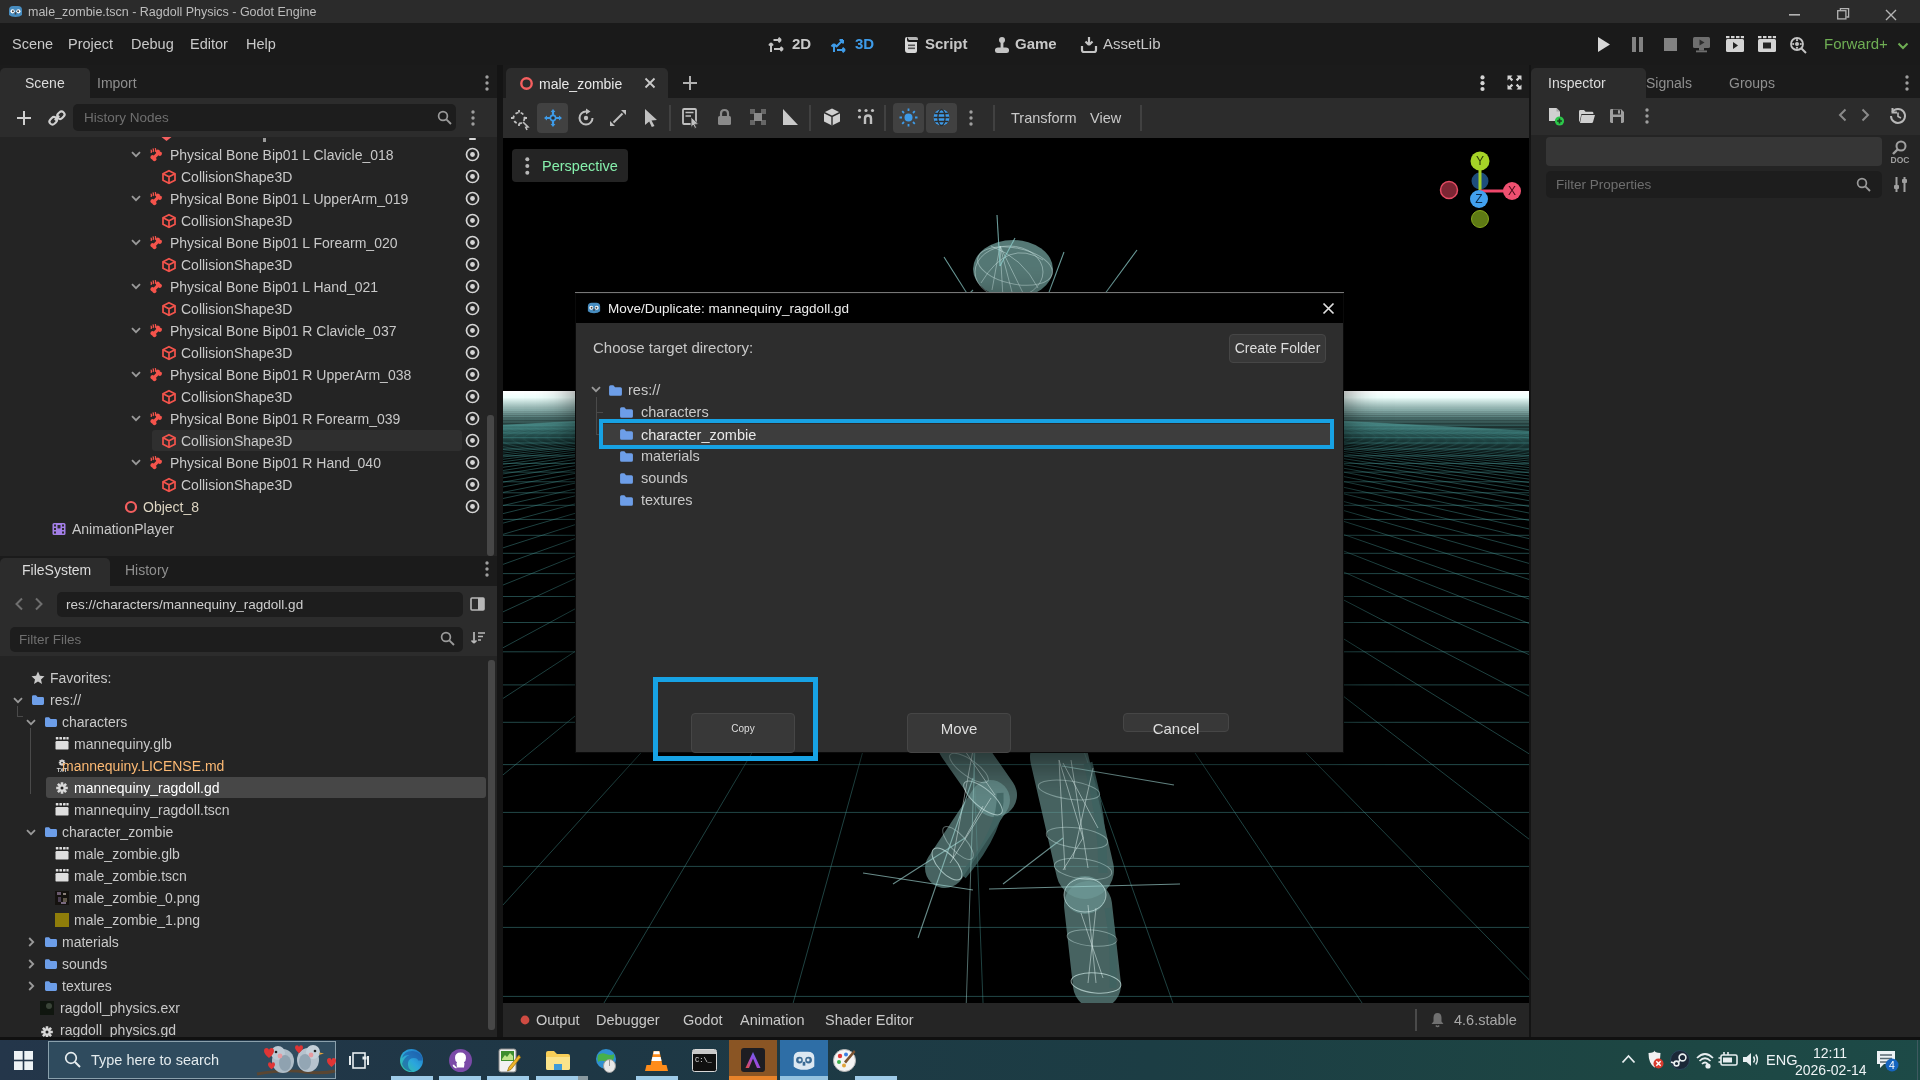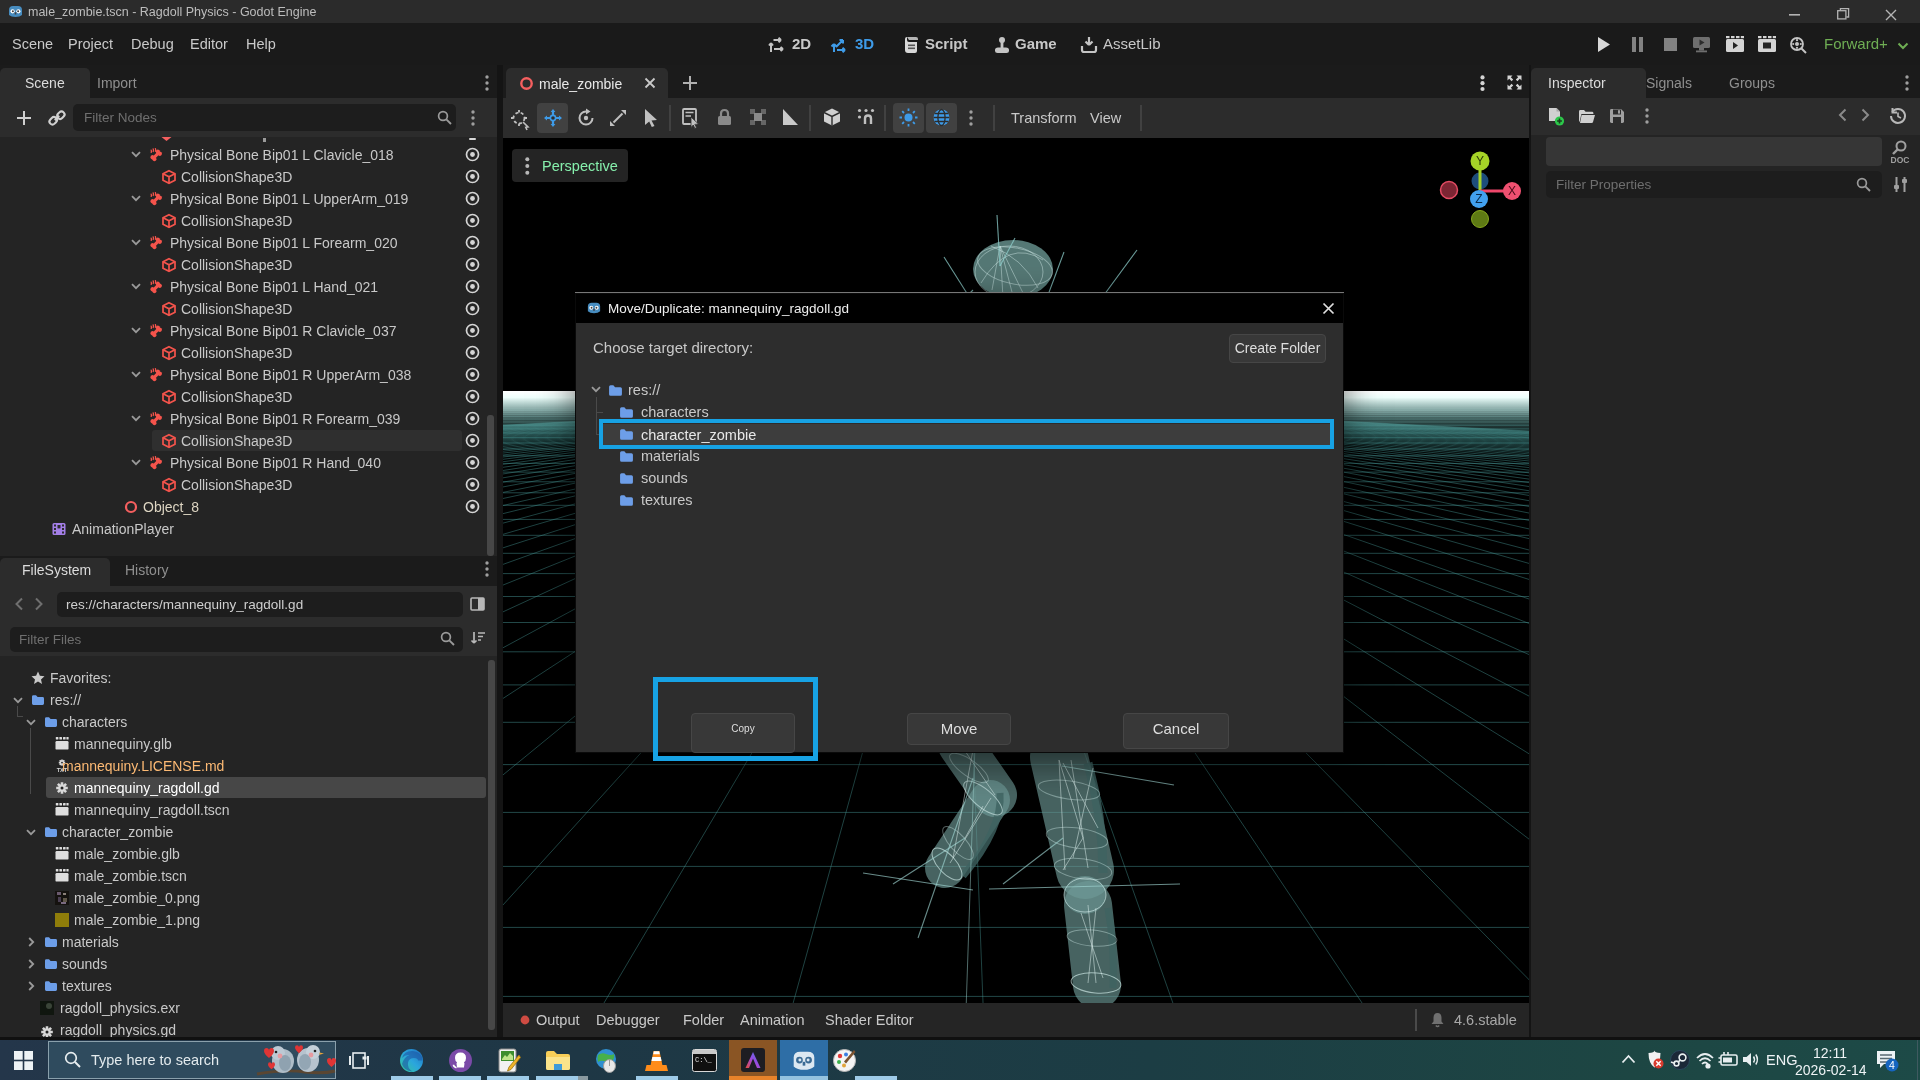--- a/index.html
+++ b/index.html
@@ -133,21 +133,21 @@
     <path d="M8 1 V15 M1 8 H15" stroke="#d0d0d0" stroke-width="2"></path>
   </svg>
 <svg class="a" style="left:48px;top:109px" width="18" height="18" viewBox="0 0 18 18">
     <g stroke="#d0d0d0" stroke-width="2.1" fill="none">
       <rect x="1.2" y="8.8" width="8" height="6" rx="3" transform="rotate(-45 5.2 11.8)"></rect>
       <rect x="8.8" y="3.2" width="8" height="6" rx="3" transform="rotate(-45 12.8 6.2)"></rect>
       <path d="M6.8 11.2 L11.2 6.8"></path>
     </g>
   </svg>
 <div class="inp" style="left:73px;top:104px;width:383px;height:27px"></div>
-<div class="ph" style="left:84px;top:111px">Filter Nodes</div>
+<div class="ph" style="left:84px;top:111px">History Nodes</div>
 <svg class="a" style="left:437px;top:110px" width="15" height="15" viewBox="0 0 15 15">
     <circle cx="6" cy="6" r="4.4" fill="none" stroke="#9a9a9a" stroke-width="1.7"></circle>
     <path d="M9.3 9.3 L14 14" stroke="#9a9a9a" stroke-width="1.9"></path>
   </svg>
 <svg class="a" style="left:471px;top:110px" width="4" height="16">
     <circle cx="2" cy="2" r="1.7" fill="#9f9f9f"></circle>
     <circle cx="2" cy="8" r="1.7" fill="#9f9f9f"></circle>
     <circle cx="2" cy="14" r="1.7" fill="#9f9f9f"></circle>
   </svg>
 <svg class="a" style="left:161px;top:137px" width="11" height="4" viewBox="0 0 11 4">
@@ -1022,21 +1022,21 @@
     <rect x="2" y="9" width="5" height="4" rx="1" fill="#9f9f9f"></rect>
     <rect x="10" y="3" width="5" height="4" rx="1" fill="#9f9f9f"></rect>
   </svg>
 
 <div class="a" style="left:503px;top:1003px;width:1026px;height:34px;background:#252525"></div>
 <svg class="a" style="left:520px;top:1015px" width="10" height="10">
     <circle cx="5" cy="5" r="4.4" fill="#cf4b42"></circle>
   </svg>
 <div class="tx" style="left:536px;top:1013px;font-size:14.5px">Output</div>
 <div class="tx" style="left:596px;top:1013px;font-size:14.5px">Debugger</div>
-<div class="tx" style="left:683px;top:1013px;font-size:14.5px">Folder</div>
+<div class="tx" style="left:683px;top:1013px;font-size:14.5px">Godot</div>
 <div class="tx" style="left:740px;top:1013px;font-size:14.5px">Animation</div>
 <div class="tx" style="left:825px;top:1013px;font-size:14.5px">Shader Editor</div>
 <div class="a" style="left:1415px;top:1009px;width:1.5px;height:22px;background:#4a4a4a"></div>
 <svg class="a" style="left:1430px;top:1012px" width="15" height="16" viewBox="0 0 15 16">
     <path d="M7.5 1 Q11.5 1 11.5 6 L11.5 9.5 L13.5 12 H1.5 L3.5 9.5 L3.5 6 Q3.5 1 7.5 1 Z" fill="#707070"></path>
     <path d="M5.8 13.5 Q7.5 15.5 9.2 13.5" stroke="#707070" stroke-width="1.5" fill="none"></path>
   </svg>
 <div class="tx" style="left:1454px;top:1013px;font-size:14.5px;color:#a8a8a8">4.6.stable</div>
 <div class="a" style="left:0;top:1037px;width:1920px;height:3px;background:#101010"></div>
 
@@ -1082,22 +1082,22 @@
 <div class="tx" style="left:641px;top:449px;font-size:14.5px">materials</div>
 <svg class="a" style="left:619px;top:472px" width="15" height="13" viewBox="0 0 14 12">
     <path d="M1 2.6 Q1 1.2 2.4 1.2 H5 L6.6 3 H11.6 Q13 3 13 4.4 V9.6 Q13 11 11.6 11 H2.4 Q1 11 1 9.6 Z" fill="#6d9ee8"></path>
   </svg>
 <div class="tx" style="left:641px;top:471px;font-size:14.5px">sounds</div>
 <svg class="a" style="left:619px;top:494px" width="15" height="13" viewBox="0 0 14 12">
     <path d="M1 2.6 Q1 1.2 2.4 1.2 H5 L6.6 3 H11.6 Q13 3 13 4.4 V9.6 Q13 11 11.6 11 H2.4 Q1 11 1 9.6 Z" fill="#6d9ee8"></path>
   </svg>
 <div class="tx" style="left:641px;top:493px;font-size:14.5px">textures</div>
 <div class="btn" style="left:691px;top:713px;width:104px;height:40px;line-height:30px;font-size:10px">Copy</div>
-<div class="btn" style="left:907px;top:713px;width:104px;height:32px;line-height:30px;font-size:15px">Move</div>
-<div class="btn" style="left:1123px;top:713px;width:106px;height:36px;line-height:30px;font-size:15px">Cancel</div>
+<div class="btn" style="left:907px;top:713px;width:104px;height:40px;line-height:30px;font-size:15px">Move</div>
+<div class="btn" style="left:1123px;top:713px;width:106px;height:19px;line-height:30px;font-size:15px">Cancel</div>
 <div class="a" style="left:599px;top:419px;width:735px;height:30px;border:4.5px solid #17a2e4"></div>
 <div class="a" style="left:653px;top:677px;width:165px;height:84px;border:5px solid #17a2e4"></div>
 
 <div class="a" style="left:0;top:1040px;width:1920px;height:40px;background:linear-gradient(90deg,#24364a 0%,#1e3745 30%,#1c3d44 60%,#1d4643 85%,#1d4a47 100%)"></div>
 <svg class="a" style="left:14px;top:1051px" width="19" height="19">
     <rect x="0" y="0" width="8.7" height="8.7" fill="#eef3f5"></rect>
     <rect x="10.3" y="0" width="8.7" height="8.7" fill="#eef3f5"></rect>
     <rect x="0" y="10.3" width="8.7" height="8.7" fill="#eef3f5"></rect>
     <rect x="10.3" y="10.3" width="8.7" height="8.7" fill="#eef3f5"></rect>
   </svg>

